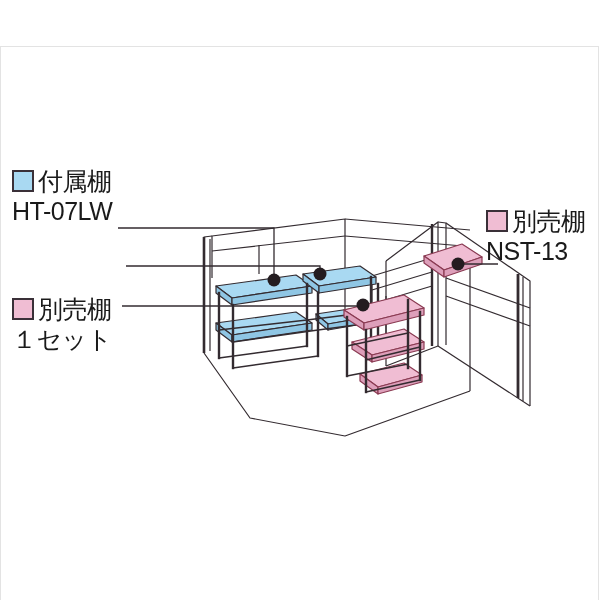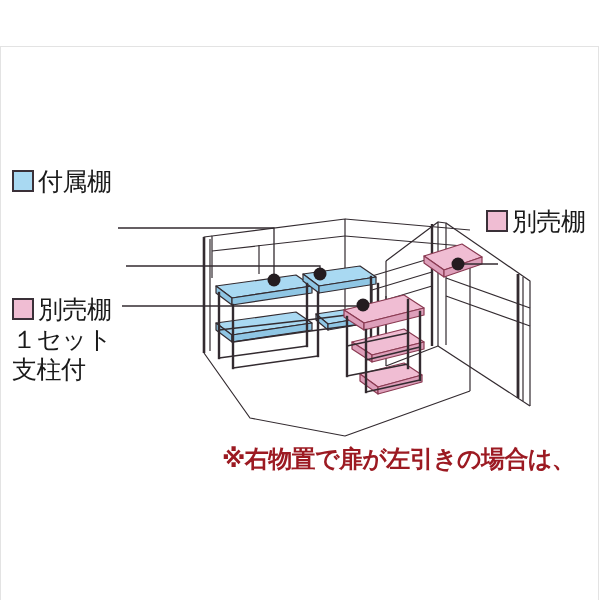--- a/index.html
+++ b/index.html
@@ -186,36 +186,36 @@
       <circle cx="363" cy="259" r="6.5"></circle>
       <circle cx="458" cy="218" r="6.5"></circle>
     </g>
   </svg>
 
   <div class="legend" id="legend-blue">
     <div class="ln">
       <span class="swatch sw-blue"></span>
       <span>付属棚</span>
     </div>
+    <div class="ln">HT-07LW</div>
   </div>
 
   <div class="legend" id="legend-pink">
     <div class="ln">
       <span class="swatch sw-pink"></span>
       <span>別売棚</span>
     </div>
     <div class="ln">１セット</div>
-    <div class="ln">支柱付</div>
   </div>
 
   <div class="legend" id="legend-nst">
     <div class="ln">
       <span class="swatch sw-pink"></span>
       <span>別売棚</span>
     </div>
+    <div class="ln">NST-13</div>
   </div>
 
   <div class="note">
-    <div>※右物置で扉が左引きの場合は、</div>
   </div>
 
   <div class="frame"></div>
 </div>
 
 </body></html>

